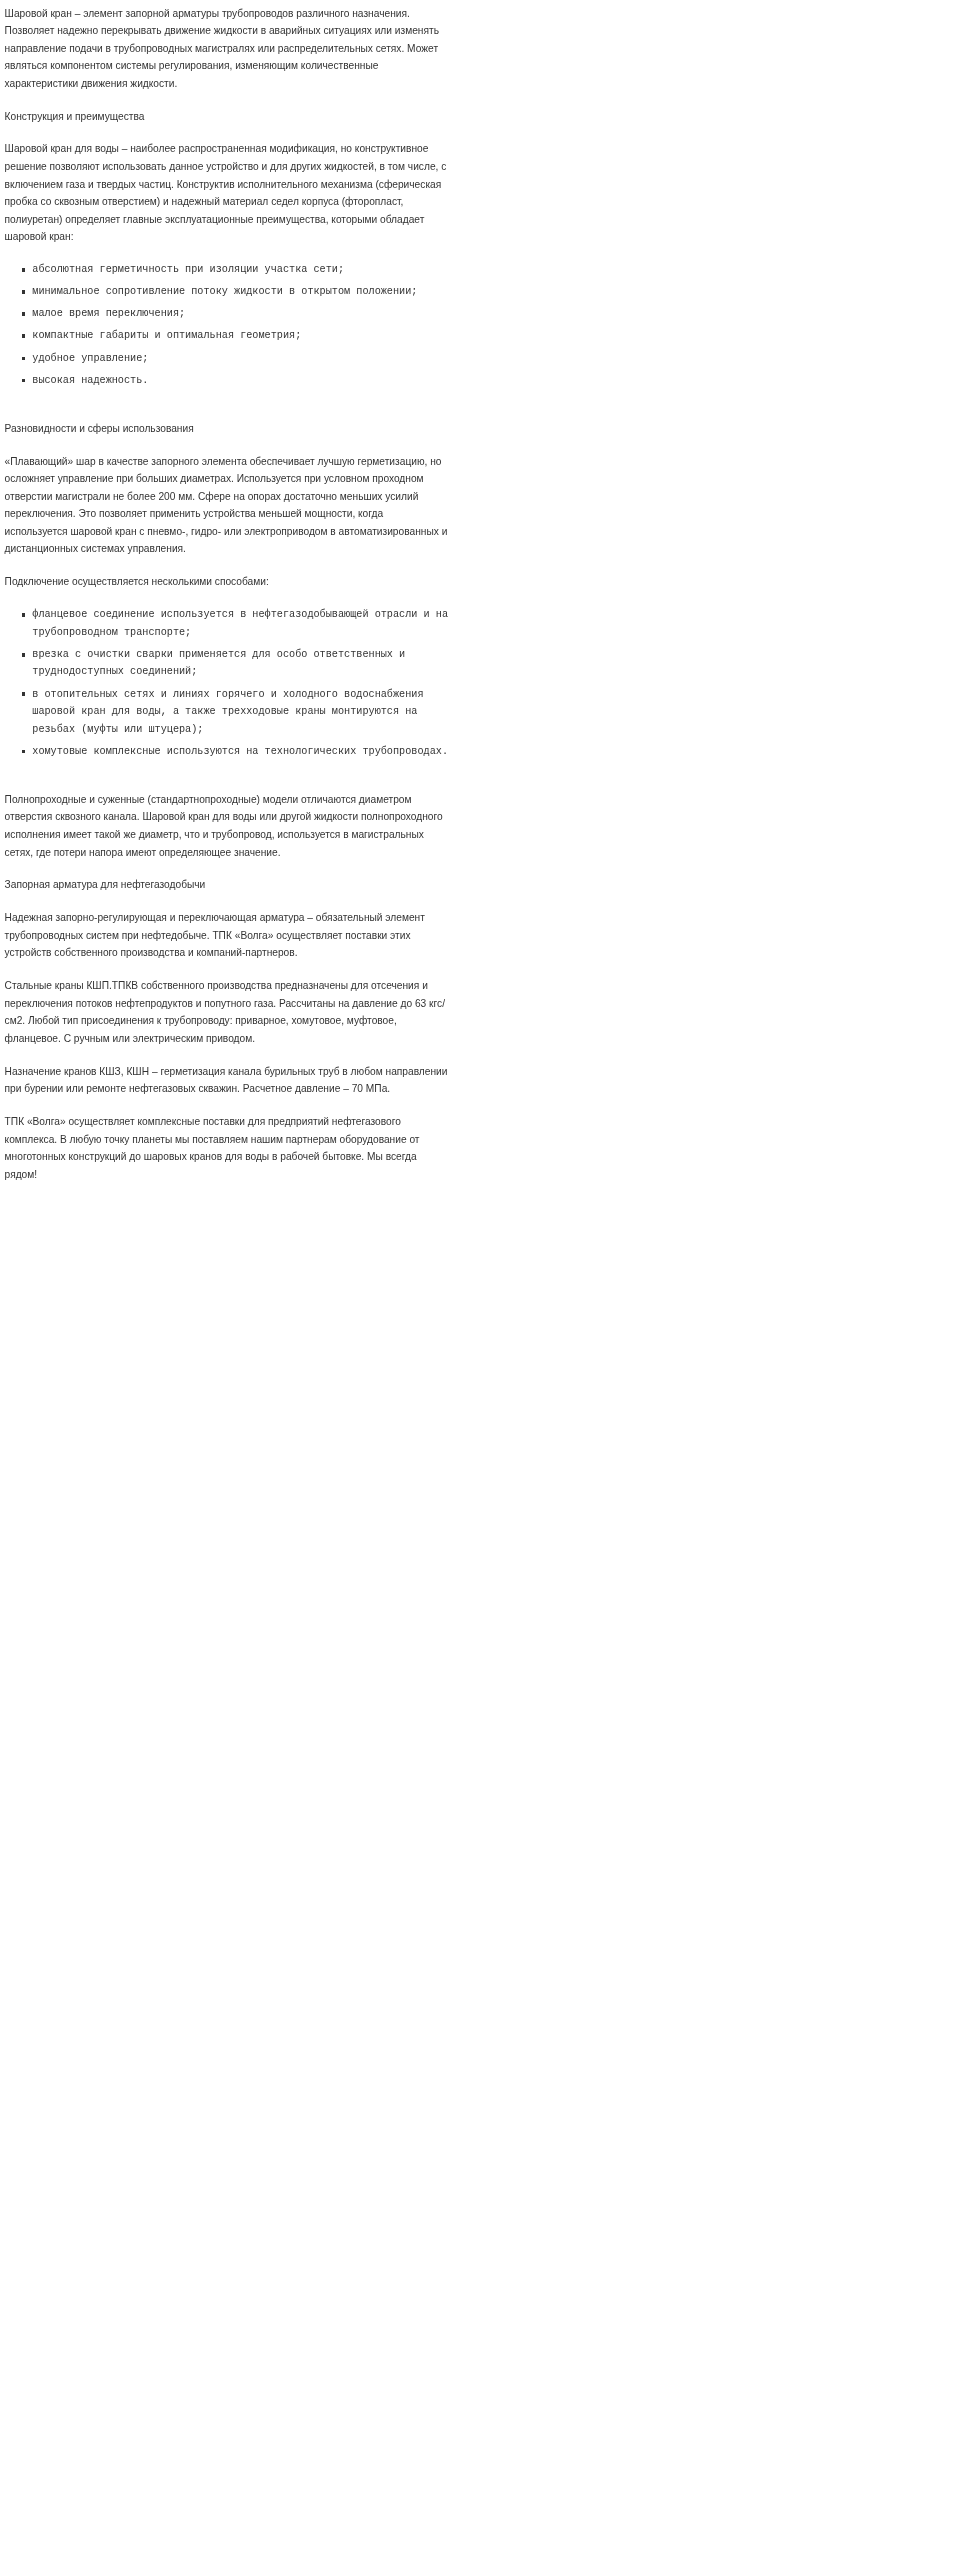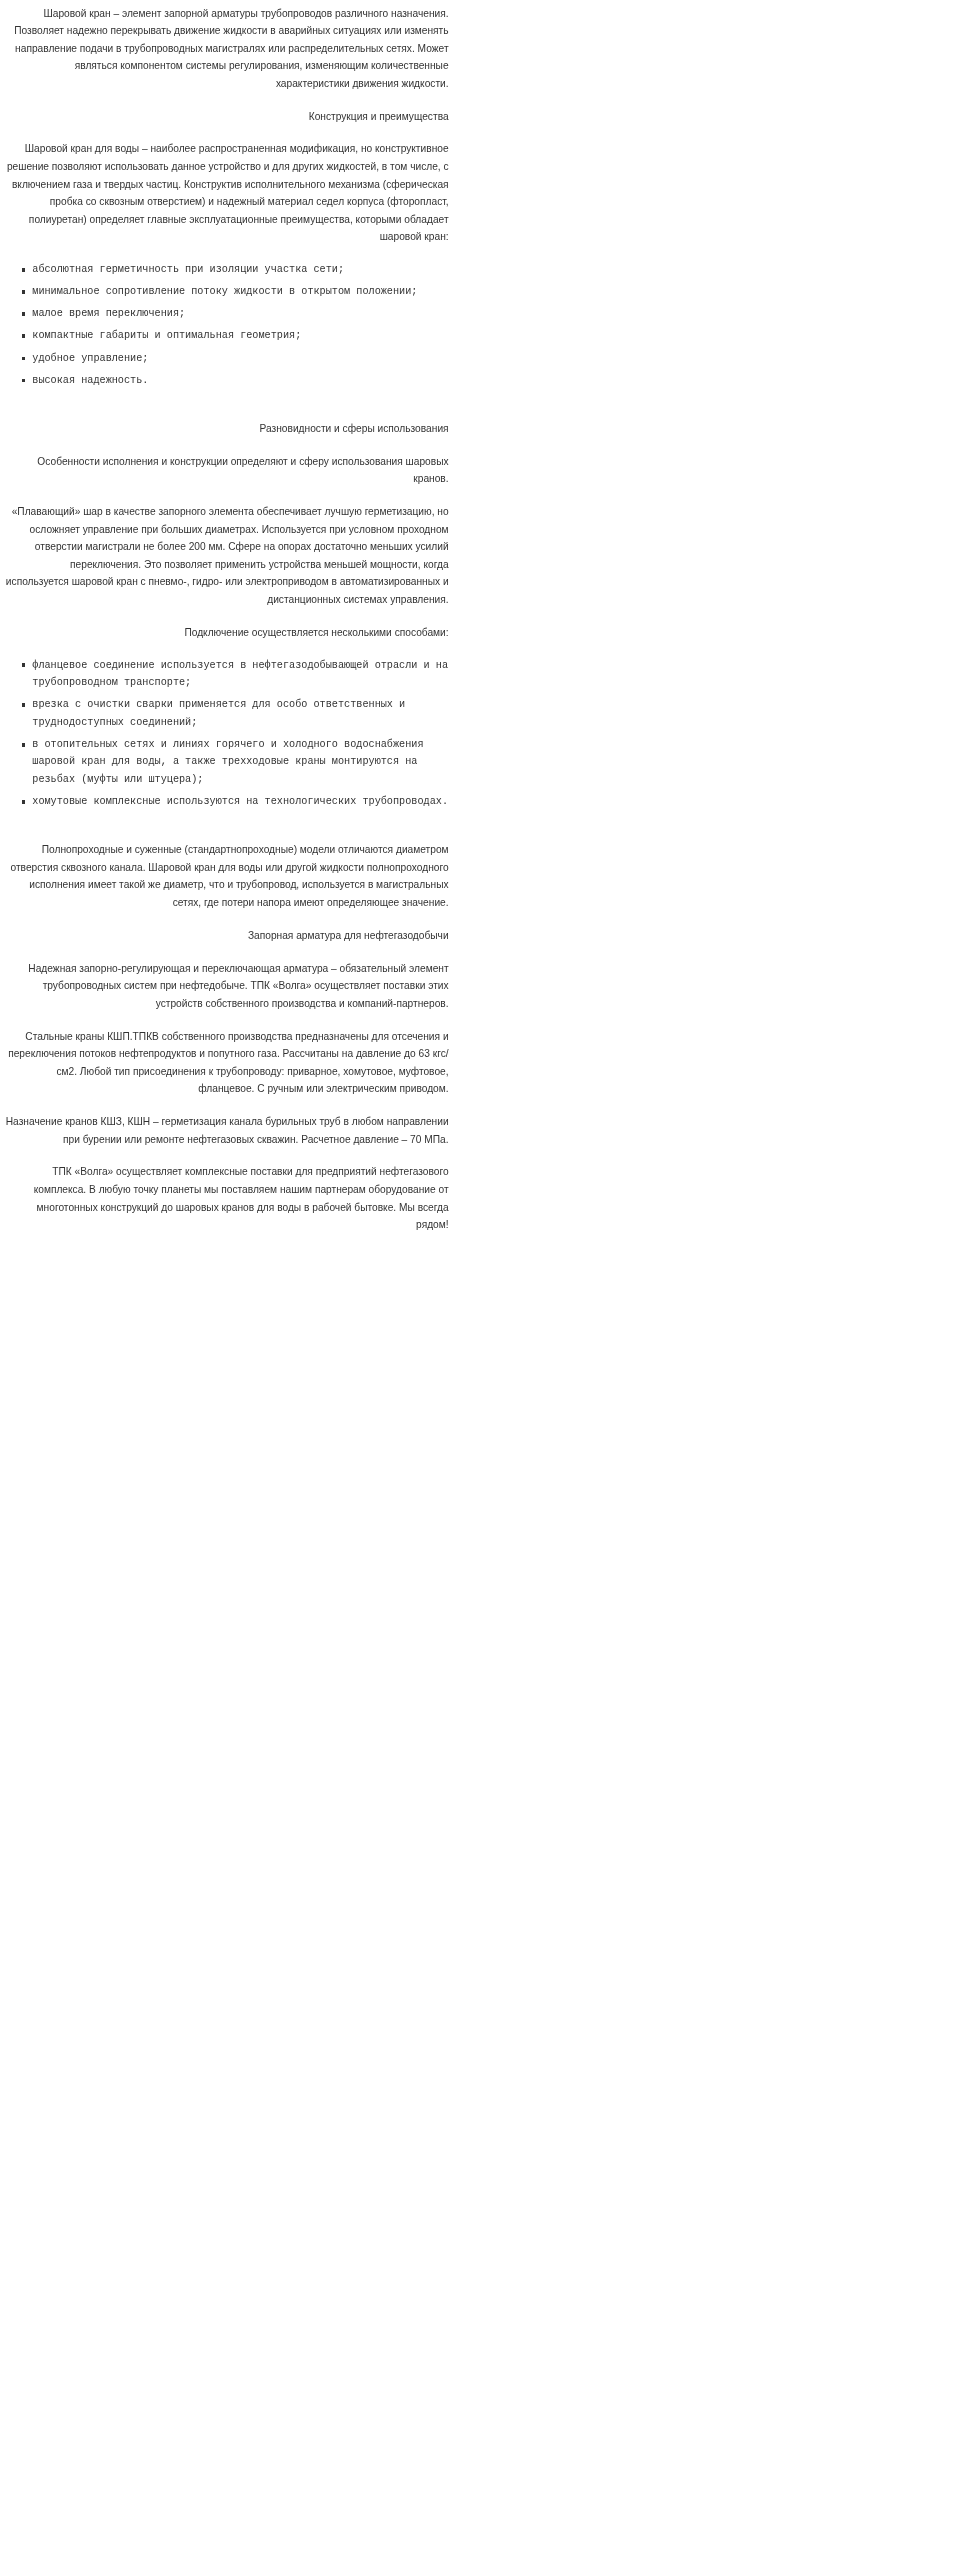--- a/index.html
+++ b/index.html
@@ -19,29 +19,28 @@
     padding: 4.6px 46px 31px 4.6px;
   }
   .article {
     width: 444px;
     font-size: 10.2px;
     line-height: 1.72;
     color: #333333;
   }
   p.para {
     margin: 0 0 15.3px 0;
-    text-align: right;
+    text-align: left;
   }
   h2.heading {
     margin: 0 0 15.3px 0;
     font-size: 10.2px;
     font-weight: 400;
     line-height: 1.72;
     color: #333333;
-    text-align: right;
   }
   ul.bullets {
     margin: 0 0 15.3px 0;
     padding: 0 0 0 17px;
     list-style: none;
     font-family: Liberation Mono, monospace;
   }
   ul.bullets li {
     position: relative;
     margin: 0 0 4.6px 0;
@@ -80,21 +79,20 @@
       <li>малое время переключения;</li>
       <li>компактные габариты и оптимальная геометрия;</li>
       <li>удобное управление;</li>
       <li>высокая надежность.</li>
     </ul>
 
     <div class="spacer-list"></div>
 
     <h2 class="heading">Разновидности и сферы использования</h2>
 
-    <p class="para">Особенности исполнения и конструкции определяют и сферу использования шаровых кранов.</p>
 
     <p class="para">«Плавающий» шар в качестве запорного элемента обеспечивает лучшую герметизацию, но осложняет управление при больших диаметрах. Используется при условном проходном отверстии магистрали не более 200 мм. Сфере на опорах достаточно меньших усилий переключения. Это позволяет применить устройства меньшей мощности, когда используется шаровой кран с пневмо-, гидро- или электроприводом в автоматизированных и дистанционных системах управления.</p>
 
     <p class="para">Подключение осуществляется несколькими способами:</p>
 
     <ul class="bullets">
       <li>фланцевое соединение используется в нефтегазодобывающей отрасли и на трубопроводном транспорте;</li>
       <li>врезка с очистки сварки применяется для особо ответственных и труднодоступных соединений;</li>
       <li>в отопительных сетях и линиях горячего и холодного водоснабжения шаровой кран для воды, а также трехходовые краны монтируются на резьбах (муфты или штуцера);</li>
       <li>хомутовые комплексные используются на технологических трубопроводах.</li>

